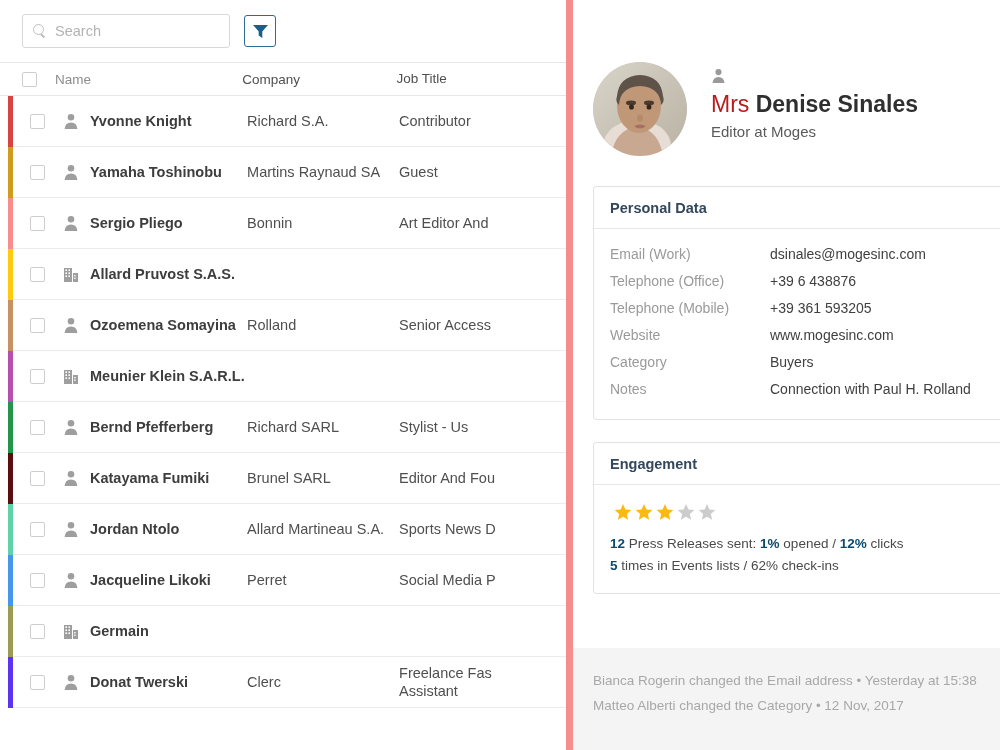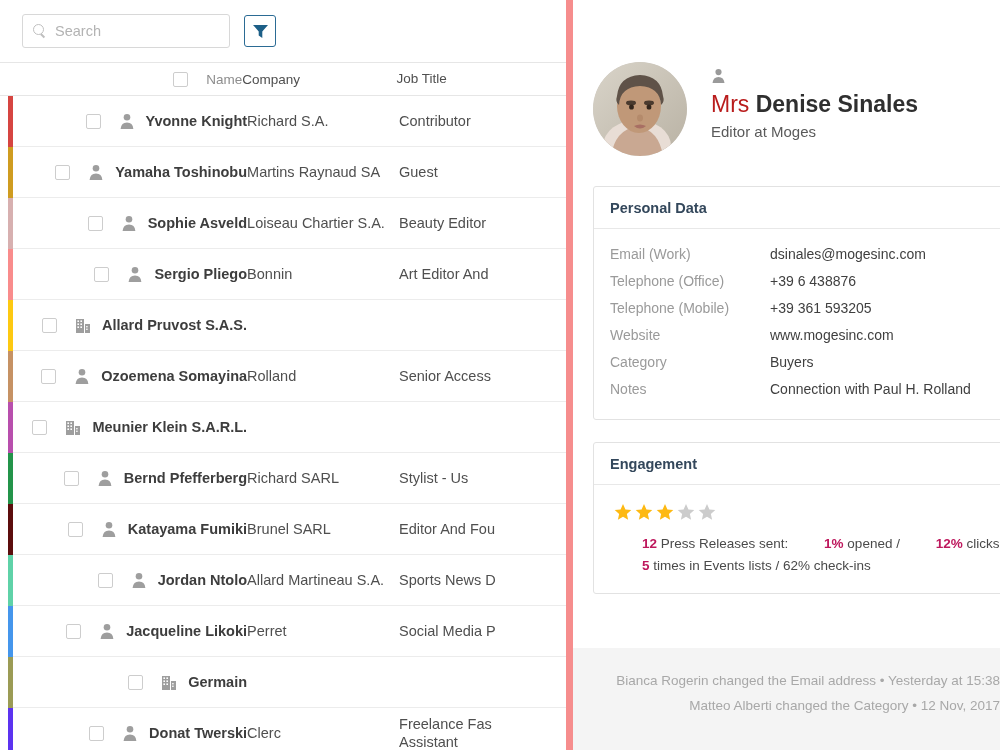--- a/index.html
+++ b/index.html
@@ -100,21 +100,21 @@
   
   .table-head {
     display: flex;
     align-items: center;
     height: 33px;
     border-bottom: 1px solid #e6e6e6;
     padding-left: 22px;
     font-size: 13.5px;
     color: #8d8d8d;
   }
-  .col-name    { width: 260px; display:flex; align-items:center;justify-content:flex-end; }
+  .col-name    { width: 260px; display:flex; align-items:center; }
   .col-company { width: 182px; }
   .col-job     { width: 200px; }
 
   .cb {
     width: 15px; height: 15px;
     border: 1px solid #cdcdcd;
     border-radius: 2px;
     background: #fff;
     flex: 0 0 15px;
     margin-right: 18px;
@@ -239,32 +239,31 @@
   }
 
   .stars { padding: 6px 0 12px 4px; font-size: 0; }
   .star { display: inline-block; margin-right: 3px; }
 
   .engage-line {
     font-size: 13.5px;
     color: #4a4a4a;
     line-height: 22px;
   }
-  .engage-line b { color: #be185d; margin-left: 32px; }
+  .engage-line b { color: #0c4a6e; }
 
   
   .activity {
     position: absolute;
     left: 573px;
     top: 648px;
     width: 427px;
     height: 102px;
     background: #f4f4f4;
     padding: 20px 0 0 20px;
-    text-align: right;
   }
   .activity-line {
     font-size: 13.5px;
     color: #a8a8a8;
     line-height: 25px;
     white-space: nowrap;
   }
 </style>
 </head>
 <body>
@@ -313,33 +312,20 @@
           <div class="col-name">
             <span class="cb"></span>
             <svg class="type-icon" viewBox="0 0 16 16">
               <circle cx="8" cy="4.3" r="3.3" fill="#9e9e9e"></circle>
               <path d="M1.6 16 q0.7 -6.4 6.4 -6.4 q5.7 0 6.4 6.4 z" fill="#9e9e9e"></path>
             </svg>
             <span class="name-txt">Yamaha Toshinobu</span>
           </div>
           <div class="col-company">Martins Raynaud SA</div>
           <div class="col-job">Guest</div>
-        </div>
-        <div class="row">
-          <div class="row-stripe" style="background: rgb(215, 176, 176);"></div>
-          <div class="col-name">
-            <span class="cb"></span>
-            <svg class="type-icon" viewBox="0 0 16 16">
-              <circle cx="8" cy="4.3" r="3.3" fill="#9e9e9e"></circle>
-              <path d="M1.6 16 q0.7 -6.4 6.4 -6.4 q5.7 0 6.4 6.4 z" fill="#9e9e9e"></path>
-            </svg>
-            <span class="name-txt">Sophie Asveld</span>
-          </div>
-          <div class="col-company">Loiseau Chartier S.A.</div>
-          <div class="col-job">Beauty Editor</div>
         </div>
         <div class="row">
           <div class="row-stripe" style="background: rgb(249, 140, 140);"></div>
           <div class="col-name">
             <span class="cb"></span>
             <svg class="type-icon" viewBox="0 0 16 16">
               <circle cx="8" cy="4.3" r="3.3" fill="#9e9e9e"></circle>
               <path d="M1.6 16 q0.7 -6.4 6.4 -6.4 q5.7 0 6.4 6.4 z" fill="#9e9e9e"></path>
             </svg>
             <span class="name-txt">Sergio Pliego</span>

